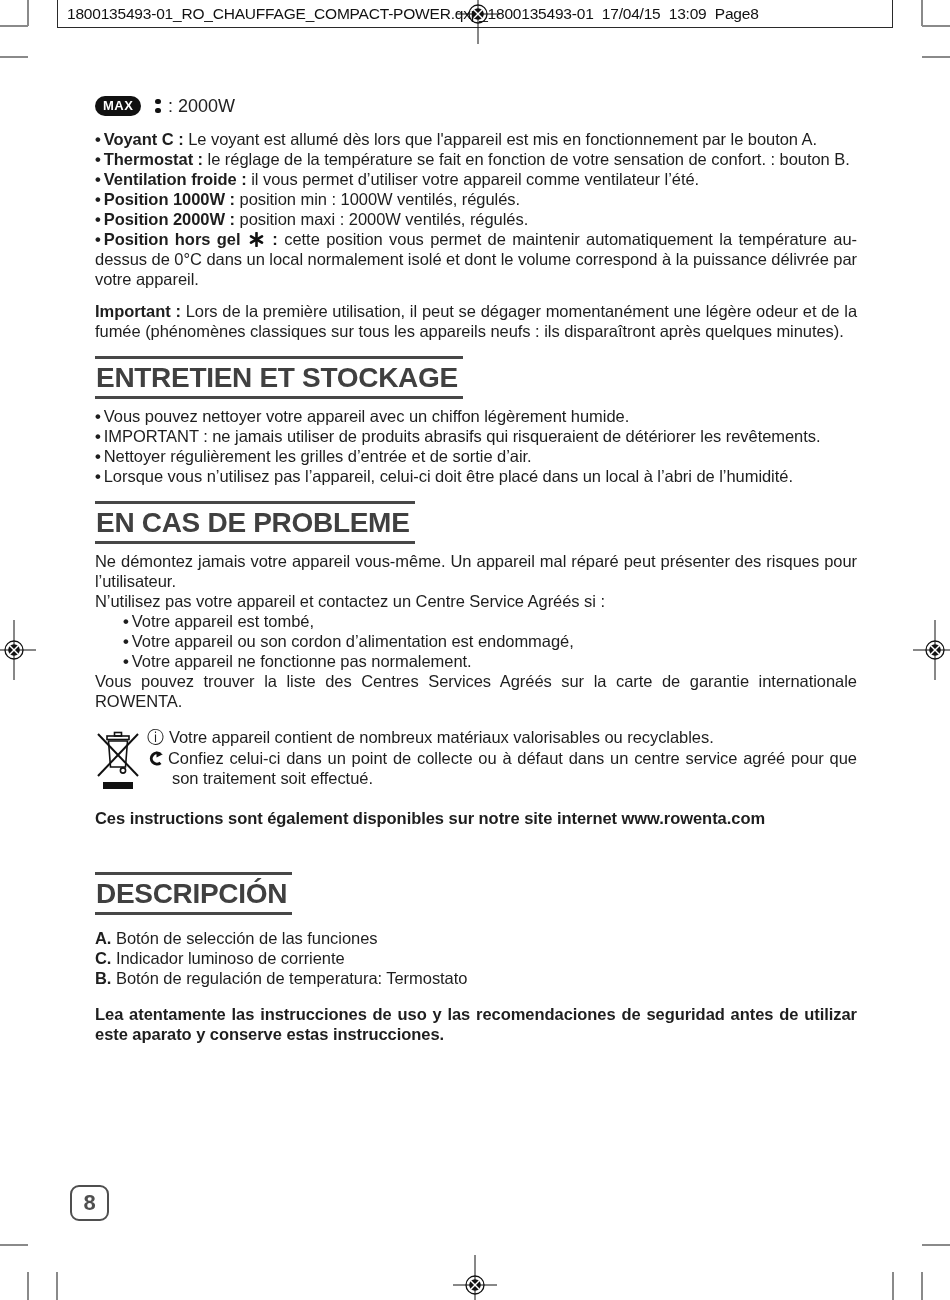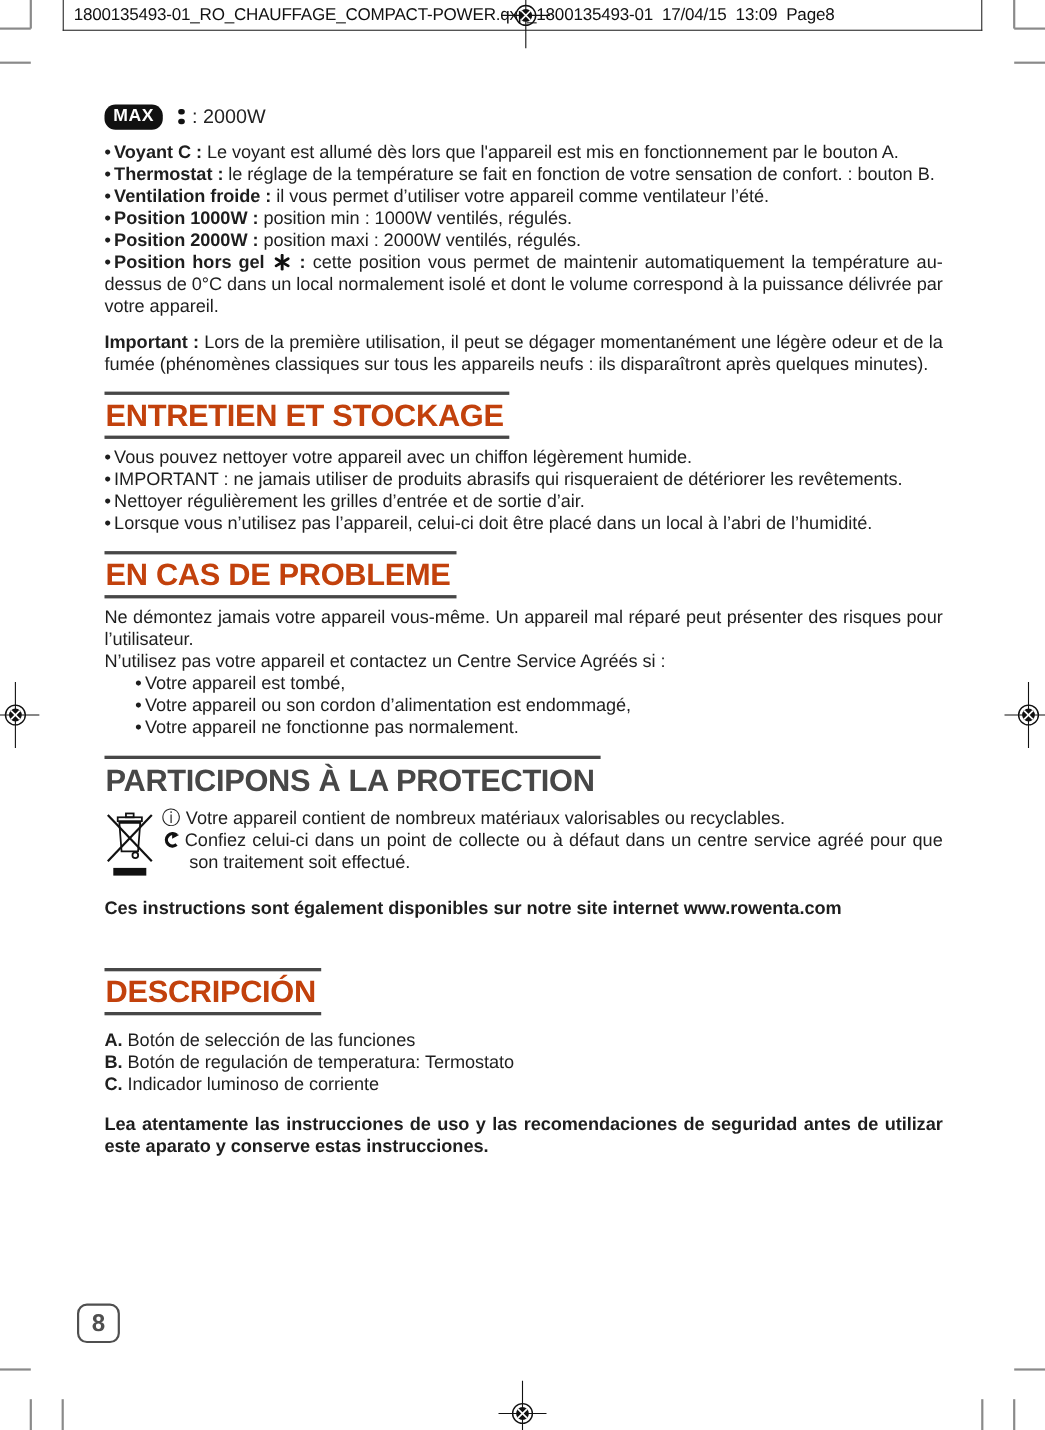--- a/index.html
+++ b/index.html
@@ -18,27 +18,27 @@
                       overflow:hidden; display:block; }
 
   
   .content { position:absolute; left:95px; top:93px; width:762px; }
   p { margin:0; font-size:16.5px; line-height:20px; letter-spacing:-0.05px; }
   .just { text-align:justify; }
   b { font-weight:bold; }
   .bullet { font-weight:bold; margin-right:3px; }
 
   .power-line { display:flex; align-items:center; height:26px; margin-bottom:10px; }
-  .max-badge { background:#111; color:#fff; font-weight:bold; font-size:16px;
+  .max-badge { background:#111; color:#fff; font-weight:bold; font-size:13px;
                border-radius:10px; padding:2px 8px 3px; letter-spacing:0.5px; }
   .dots { display:inline-flex; flex-direction:column; gap:3.5px; margin:0 7px 0 14px; }
   .dot { width:5.5px; height:5.5px; border-radius:50%; background:#111; }
   .power-val { font-size:18px; color:#222; }
   .h2 { display:table; font-weight:bold; font-size:28px; line-height:30px;
-        color:#c2410c; letter-spacing:-0.3px;
+        color:#404040; letter-spacing:-0.3px;
         border-top:3px solid #474747; border-bottom:3px solid #474747;
         padding:4px 5px 3px 1px; margin-top:15px; }
   .h2m { margin-top:16px; }
   .h2m .l1 { display:table; font-weight:bold; font-size:28px; line-height:32px;
              color:#474747; letter-spacing:-0.3px; border-top:3px solid #474747;
              padding:4px 5px 0 1px; }
   .h2m .l2 { display:table; font-weight:bold; font-size:28px; line-height:32px;
              color:#474747; letter-spacing:-0.3px; border-bottom:3px solid #474747;
              padding:0 5px 3px 1px; }
   .sect-body { margin-top:7px; }
@@ -160,24 +160,24 @@
 
     <div class="h2">EN CAS DE PROBLEME</div>
     <div class="sect-body">
       <p class="just">Ne démontez jamais votre appareil vous-même. Un appareil mal réparé peut présenter des risques pour l’utilisateur.</p>
       <p>N’utilisez pas votre appareil et contactez un Centre Service Agréés si :</p>
       <div class="sub-bullets">
         <p><span class="bullet">•</span><span>Votre appareil est tombé,</span></p>
         <p><span class="bullet">•</span><span>Votre appareil ou son cordon d’alimentation est endommagé,</span></p>
         <p><span class="bullet">•</span><span>Votre appareil ne fonctionne pas normalement.</span></p>
       </div>
+      <p class="just">Vous pouvez trouver la liste des Centres Services Agréés sur la carte de garantie internationale ROWENTA.</p>
     </div>
 
     <div class="h2m">
-      <div class="l1">PARTICIPONS À LA PROTECTION</div>
     </div>
     <div class="weee-row">
       <div class="weee-icon">
         <svg width="47" height="64" viewBox="0 0 47 64">
           <g stroke="#111" stroke-width="1.6" fill="none">
             <rect x="19.5" y="3.5" width="7" height="3.5"></rect>
             <rect x="12" y="7" width="22" height="3.5"></rect>
             <path d="M13.5 12 h19 l-2 26 h-15 z"></path>
             <circle cx="28" cy="41.5" r="2.6"></circle>
           </g>
@@ -196,22 +196,22 @@
             </svg><span>Confiez celui-ci dans un point de collecte ou à défaut dans un centre service agréé pour que son traitement soit effectué.</span></p>
       </div>
     </div>
 
     <p class="note">Ces instructions sont également disponibles sur notre site internet www.rowenta.com</p>
 
     <div class="h2" style="margin-top:44px">DESCRIPCIÓN</div>
     <div class="desc-cols">
       <div class="desc-left">
         <p class="desc-item"><b>A.</b> <span>Botón de selección de las funciones</span></p>
+        <p class="desc-item"><b>C.</b> <span>Indicador luminoso de corriente</span></p>
         <p class="desc-item"><b>B.</b> <span>Botón de regulación de temperatura: Termostato</span></p>
-        <p class="desc-item"><b>C.</b> <span>Indicador luminoso de corriente</span></p>
       </div>
     </div>
 
     <p class="lea just">Lea atentamente las instrucciones de uso y las recomendaciones de seguridad antes de utilizar este aparato y conserve estas instrucciones.</p>
 
   </div>
 
   <div class="page-num-box">8</div>
 
 </div>

